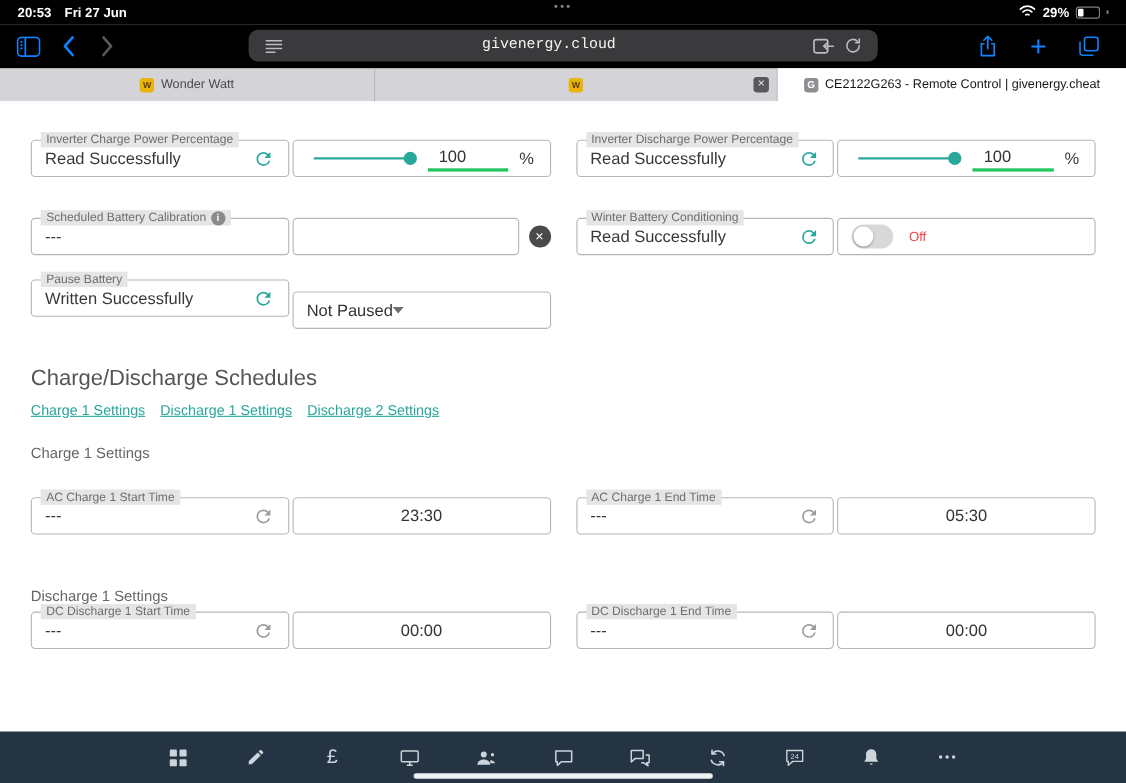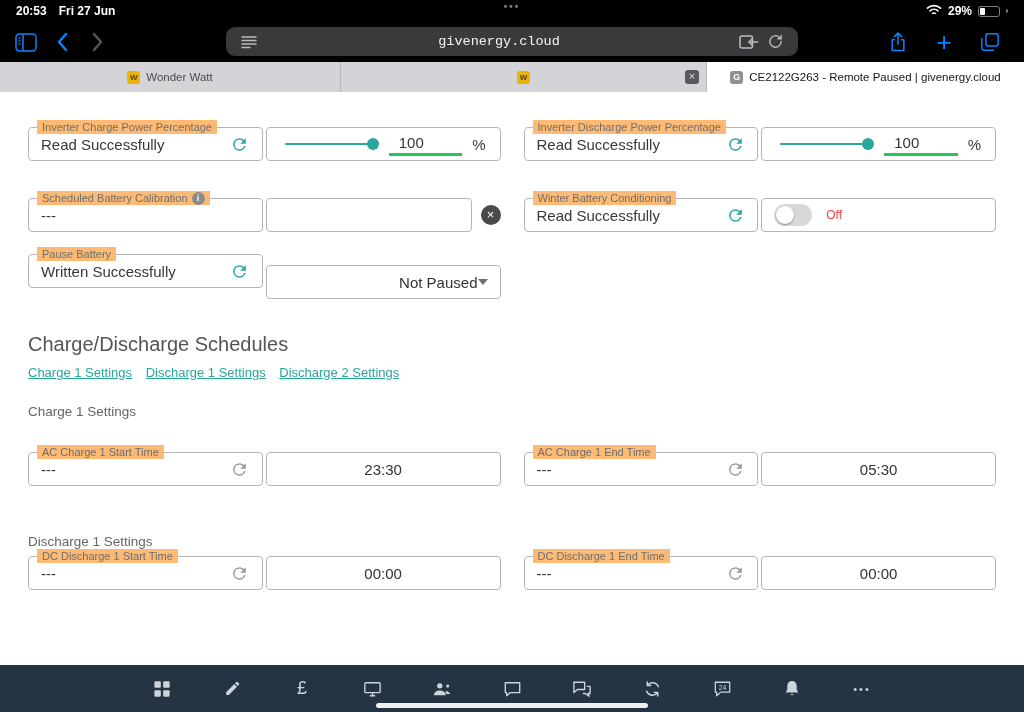--- a/index.html
+++ b/index.html
@@ -40,34 +40,34 @@
     font-size:9px; font-weight:700; display:flex; align-items:center; justify-content:center; }
   .tab-close { position:absolute; right:7px; width:14px; height:14px; border-radius:3px; background:#59595d;
     color:#e3e3e3; font-size:11px; line-height:13px; text-align:center; }
 
   
   .content { height:573px; background:#fff; padding:0 28px; overflow:hidden; color:#3a3a3a; }
   .form-row { display:grid; grid-template-columns:1fr 1fr; column-gap:23px; }
   .pair { display:grid; grid-template-columns:1fr 1fr; column-gap:3px; }
   .field,.ctrl { position:relative; border:1px solid #b5b5b5; border-radius:4px; height:34px; display:flex;
     align-items:center; padding:0 12px; background:#fff; margin-top:7px; }
-  .flabel { position:absolute; top:-8px; left:8px; background:#fdba74; padding:0 5px; font-size:11px; color:#6e6e6e;
+  .flabel { position:absolute; top:-8px; left:8px; background:#e5e5e5; padding:0 5px; font-size:11px; color:#6e6e6e;
     white-space:nowrap; display:flex; align-items:center; gap:4px; line-height:14px; }
   .fvalue { font-size:15px; color:#383838; flex:1; white-space:nowrap; overflow:hidden; }
   .icon-refresh { width:20px; height:20px; display:flex; align-items:center; justify-content:center; }
   .teal { color:#2aa79b; } .gray-ic { color:#9c9c9c; }
   .info-dot { width:13px; height:13px; border-radius:50%; background:#8a8a8a; color:#fff; font-size:9px;
     font-weight:700; font-style:normal; display:inline-flex; align-items:center; justify-content:center; }
   .slider { width:88px; height:2px; background:#2aa79b; border-radius:1px; position:relative; margin:0 16px 0 6px; }
   .slider::after { content:""; position:absolute; right:-6px; top:-5px; width:12px; height:12px; border-radius:50%; background:#2aa79b; }
   .num-input { flex:1; height:24px; border-bottom:3px solid #22c55e; display:flex; align-items:center;
     padding-left:10px; margin-right:10px; font-size:15px; color:#333; }
   .unit { font-size:15px; color:#3a3a3a; margin-right:2px; }
   .ctrl.time { justify-content:center; font-size:15px; color:#333; }
-  .ctrl.select { justify-content:flex-end; font-size:15px; color:#333;margin-top:18px; }
+  .ctrl.select { justify-content:flex-start; font-size:15px; color:#333;margin-top:18px; }
   .caret { width:0; height:0; border-left:5px solid transparent; border-right:5px solid transparent; border-top:6px solid #6f6f6f; }
   .with-x { display:flex; align-items:center; }
   .with-x .ctrl { flex:1; }
   .xcircle { margin:7px 0 0 9px; width:20px; height:20px; border-radius:50%; background:#4a4a4a; color:#fff;
     font-size:13px; line-height:19px; text-align:center; flex:0 0 auto; }
   .switch { width:38px; height:22px; border-radius:11px; background:#d8d8d8; position:relative; margin-right:14px; }
   .switch .knob { position:absolute; left:2px; top:2px; width:18px; height:18px; border-radius:50%; background:#fff;
     box-shadow:0 1px 2px rgba(0,0,0,.35); }
   .toggle-label { font-size:12px; color:#ef4444; }
   .row-1 { margin-top:28px; } .row-2 { margin-top:30px; } .row-3 { margin-top:15px; }
@@ -180,21 +180,21 @@
     <div class="tab tab1">
       <span class="favicon-yellow">W</span>
       <span>Wonder Watt</span>
     </div>
     <div class="tab tab2">
       <span class="favicon-yellow">W</span>
       <span class="tab-close">×</span>
     </div>
     <div class="tab tab3 active">
       <span class="favicon-gray">G</span>
-      <span>CE2122G263 - Remote Paused | givenergy.cloud</span>
+      <span>CE2122G263 - Remote Control | givenergy.cheat</span>
     </div>
   </div>
 
   <div class="content">
 
     <div class="form-row row-1">
       <div class="pair">
         <div class="field">
           <span class="flabel">
               <span>Inverter Charge Power Percentage</span>

